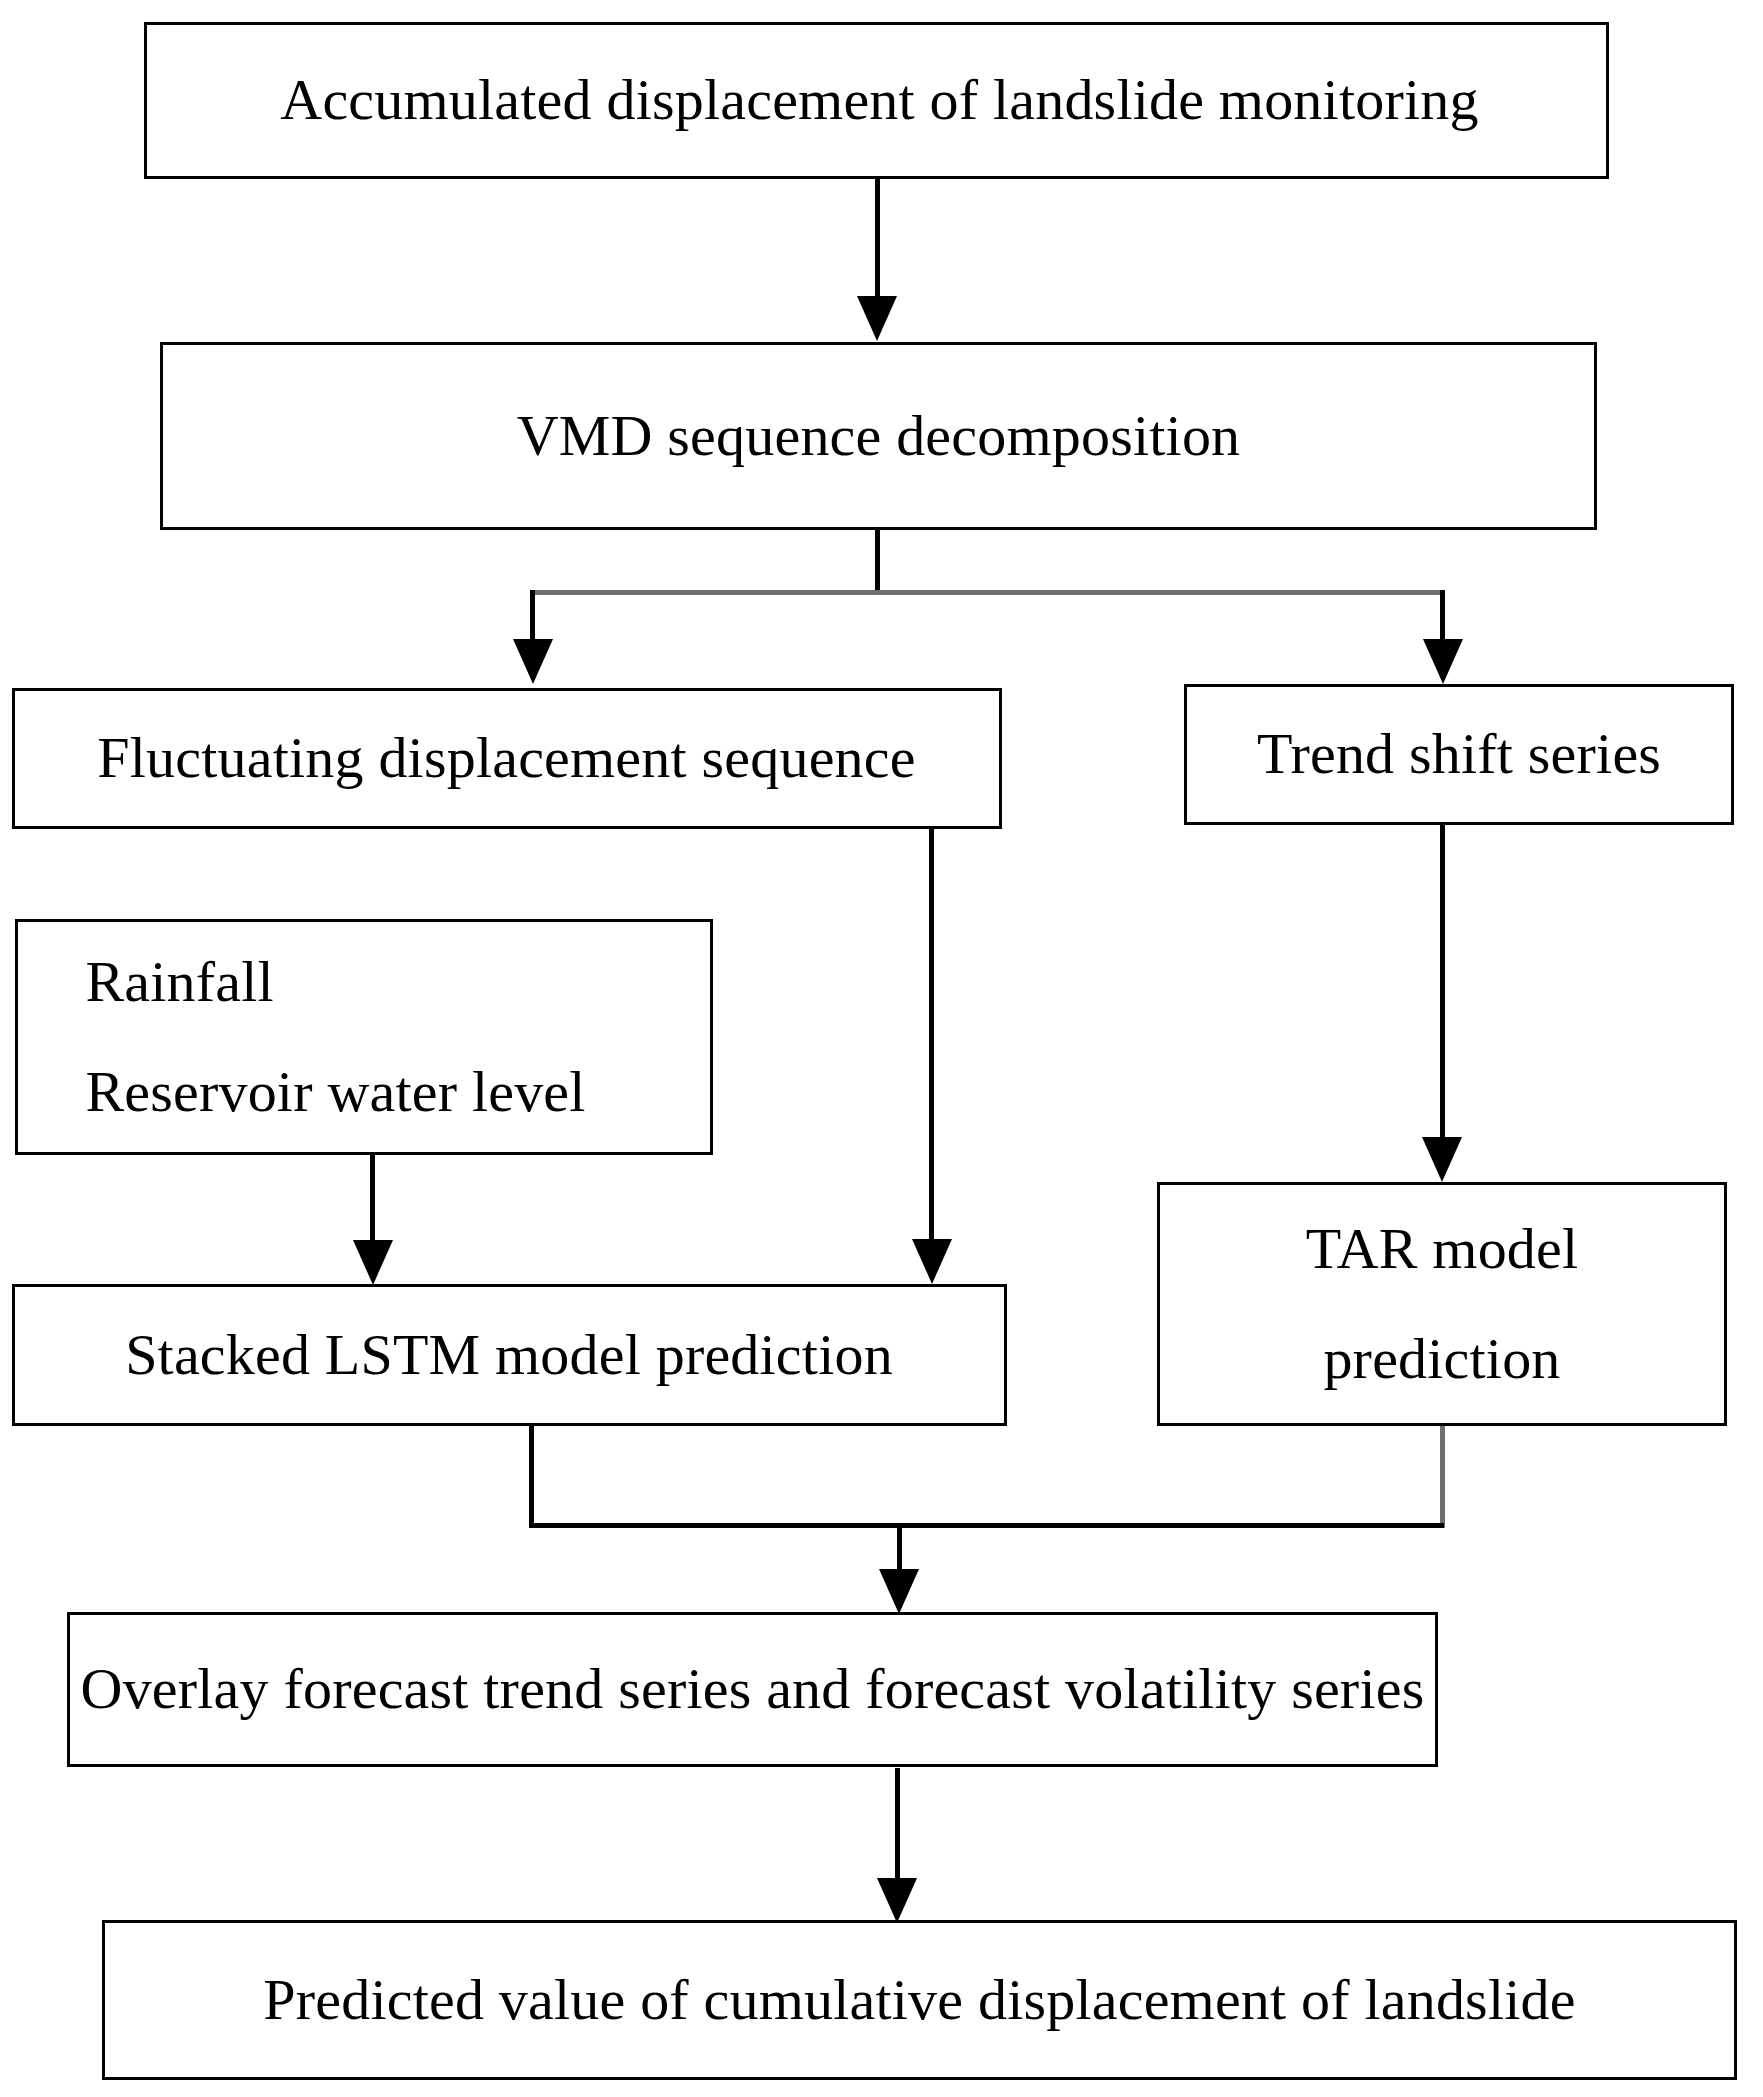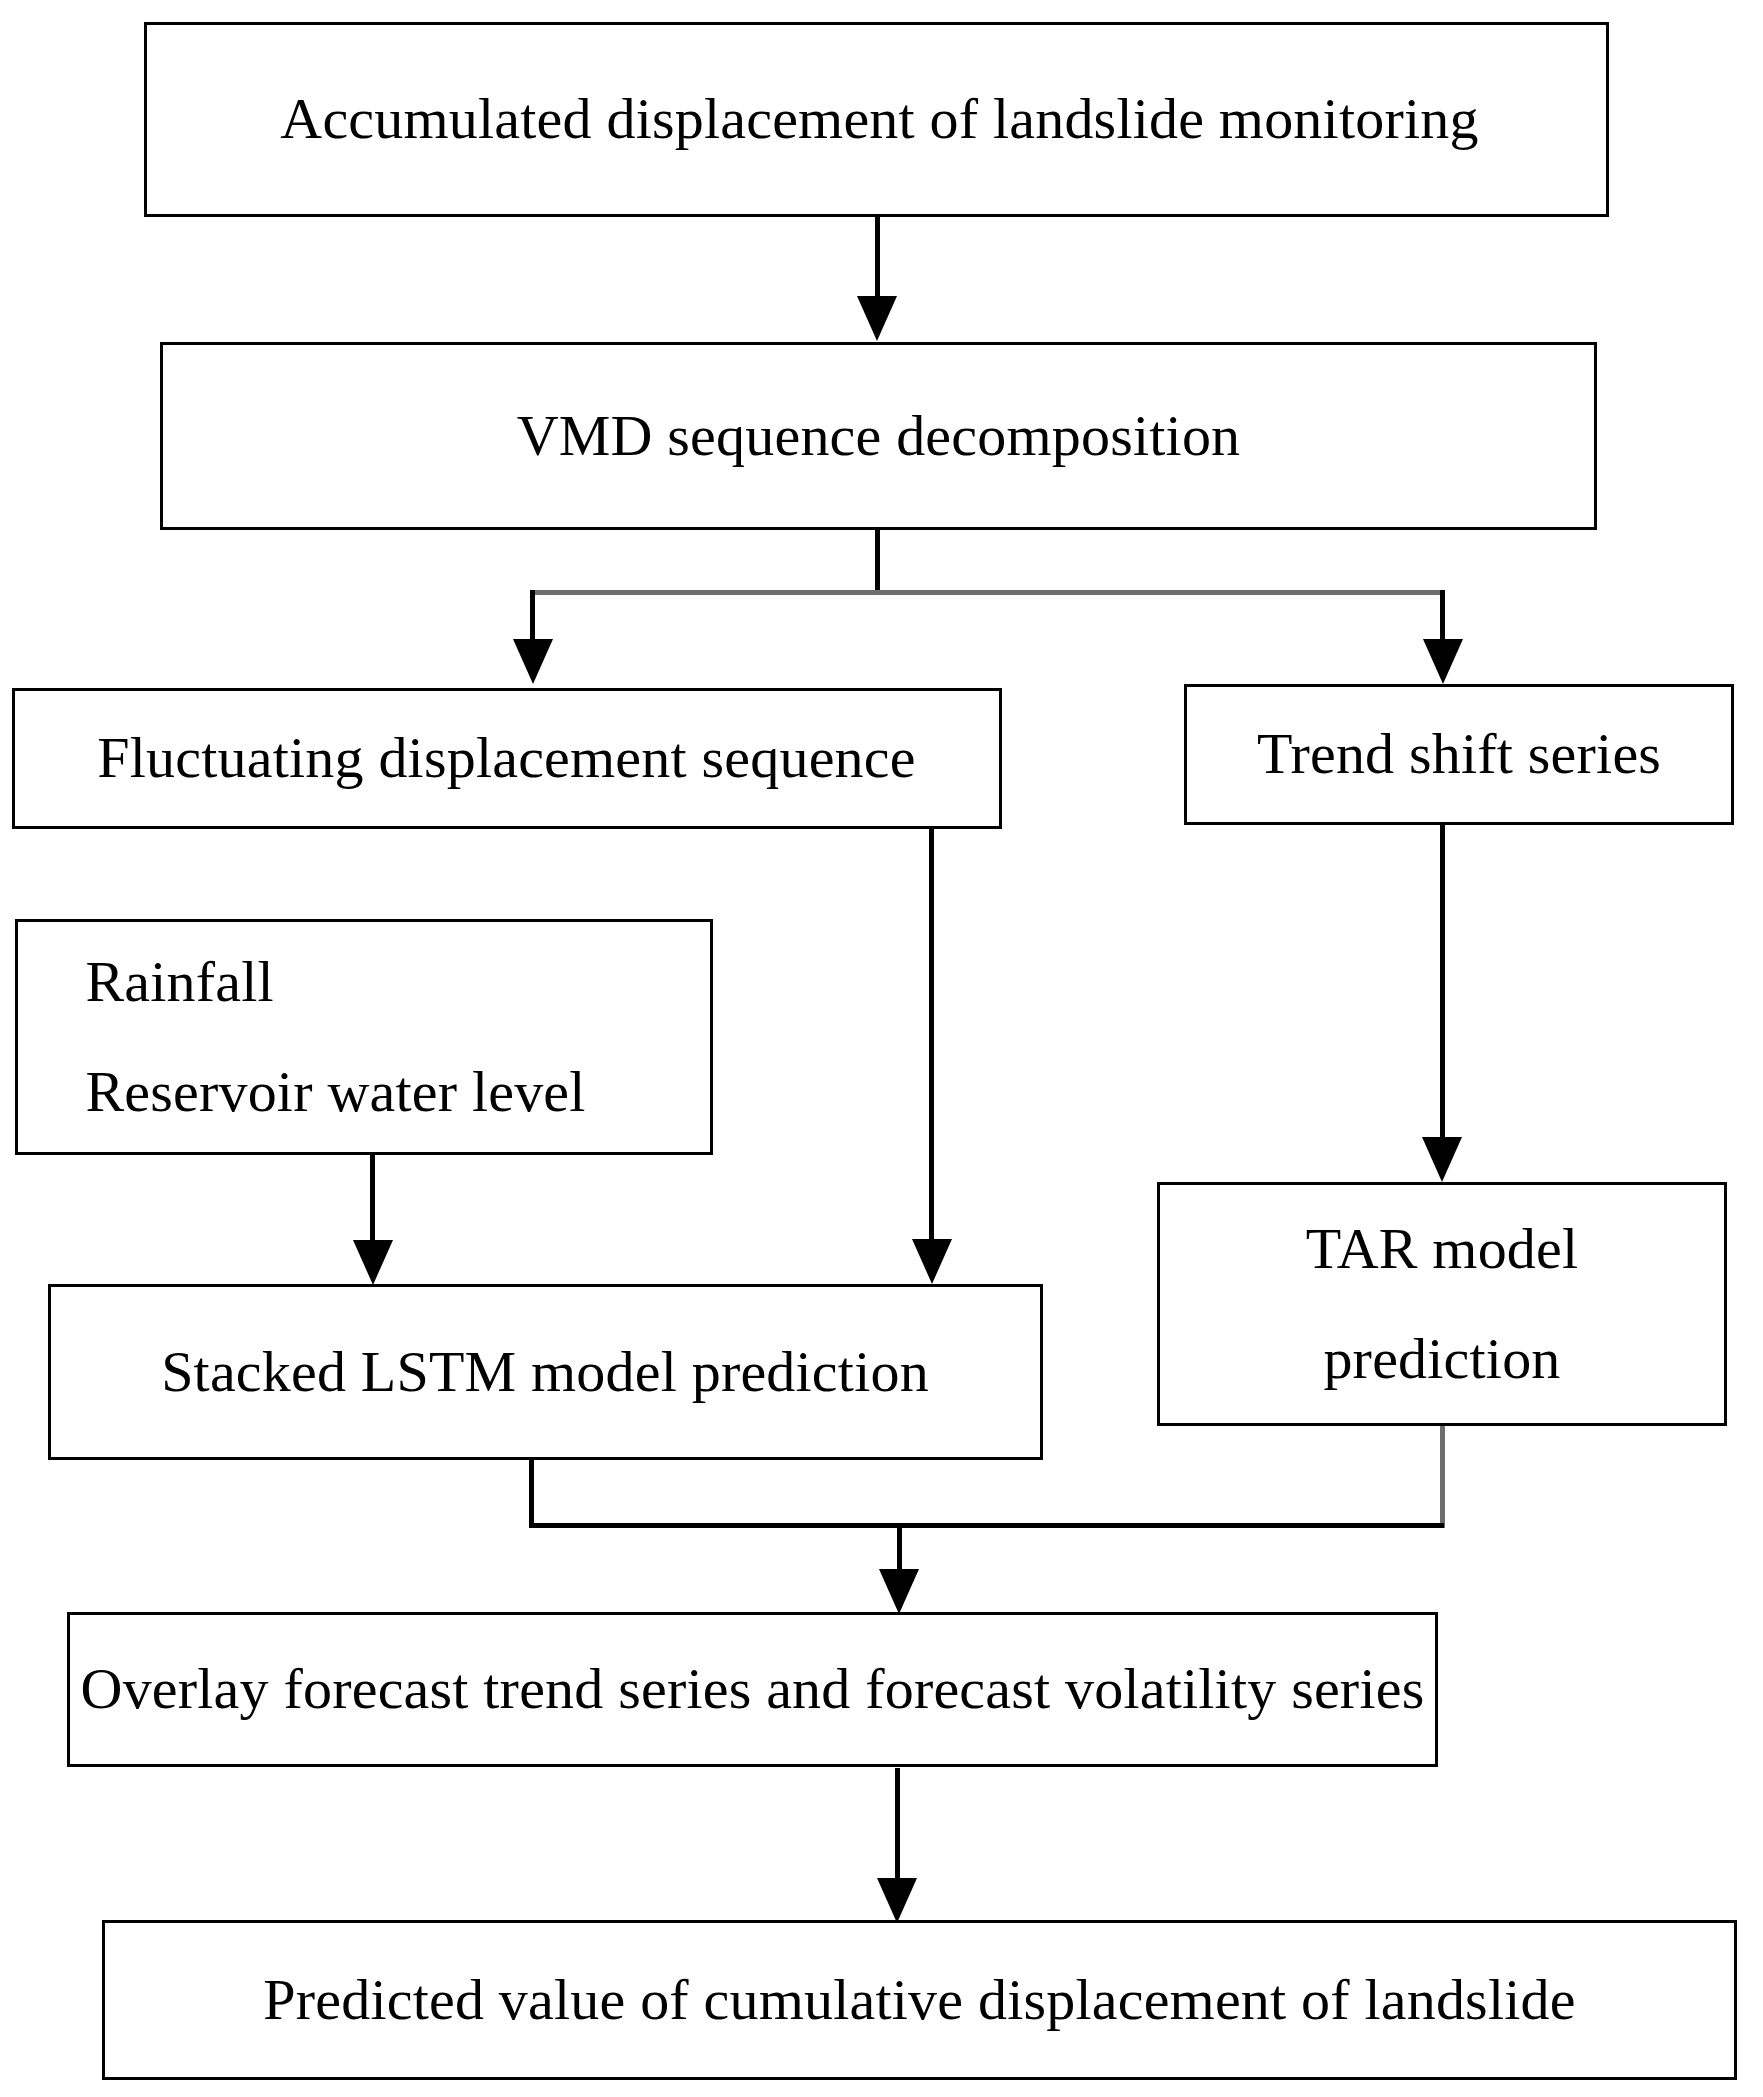--- a/index.html
+++ b/index.html
@@ -67,21 +67,21 @@
     border-right: 20px solid transparent;
     border-top: 45px solid #000000;
     z-index: 2;
   }
 </style>
 </head>
 <body>
 
 <div id="canvas">
 
-  <div class="node" style="left:144px; top:21.5px; width:1465px; height:195px;padding-left:6px;">
+  <div class="node" style="left:144px; top:21.5px; width:1465px; height:157px;padding-left:6px;">
     <span class="label">Accumulated displacement of landslide monitoring</span>
   </div>
 
   <div class="vline" style="left:875px; top:178px; height:120px;"></div>
   <div class="arrowhead" style="left:857px; top:296px;"></div>
 
   <div class="node" style="left:160px; top:342px; width:1437px; height:188px;">
     <span class="label">VMD sequence decomposition</span>
   </div>
 
@@ -107,21 +107,21 @@
   <div class="arrowhead" style="left:1422px; top:1137px;"></div>
 
   <div class="node left-align two-line" style="left:15.4px; top:919px; width:698px; height:236px;">
     <span class="label">Rainfall
 Reservoir water level</span>
   </div>
 
   <div class="vline" style="left:370px; top:1155px; height:88px;"></div>
   <div class="arrowhead" style="left:353px; top:1240px;"></div>
 
-  <div class="node" style="left:11.5px; top:1284px; width:995px; height:176px;margin-left:36px;">
+  <div class="node" style="left:11.5px; top:1284px; width:995px; height:142px;">
     <span class="label">Stacked LSTM model prediction</span>
   </div>
 
   <div class="node two-line" style="left:1157px; top:1182px; width:570px; height:244px;">
     <span class="label">TAR model
 prediction</span>
   </div>
 
   <div class="vline" style="left:529px; top:1426px; height:102px;"></div>
   <div class="vline grey" style="left:1440px; top:1426px; height:102px;"></div>

